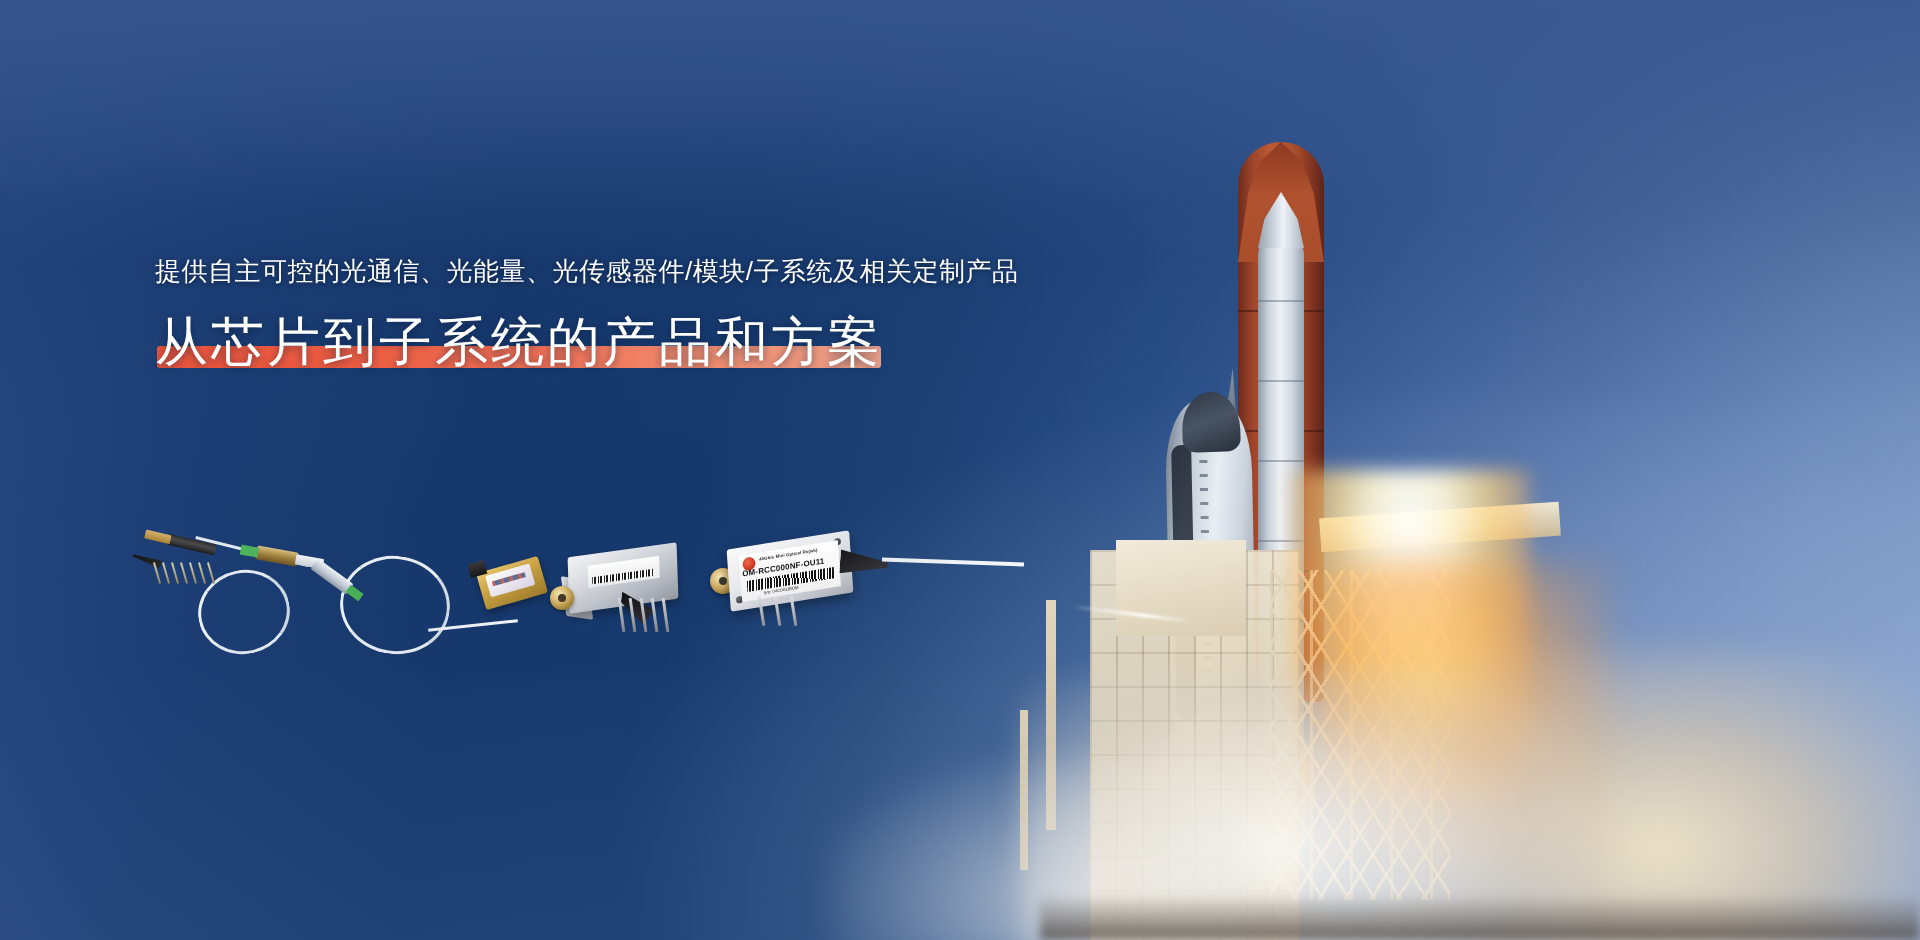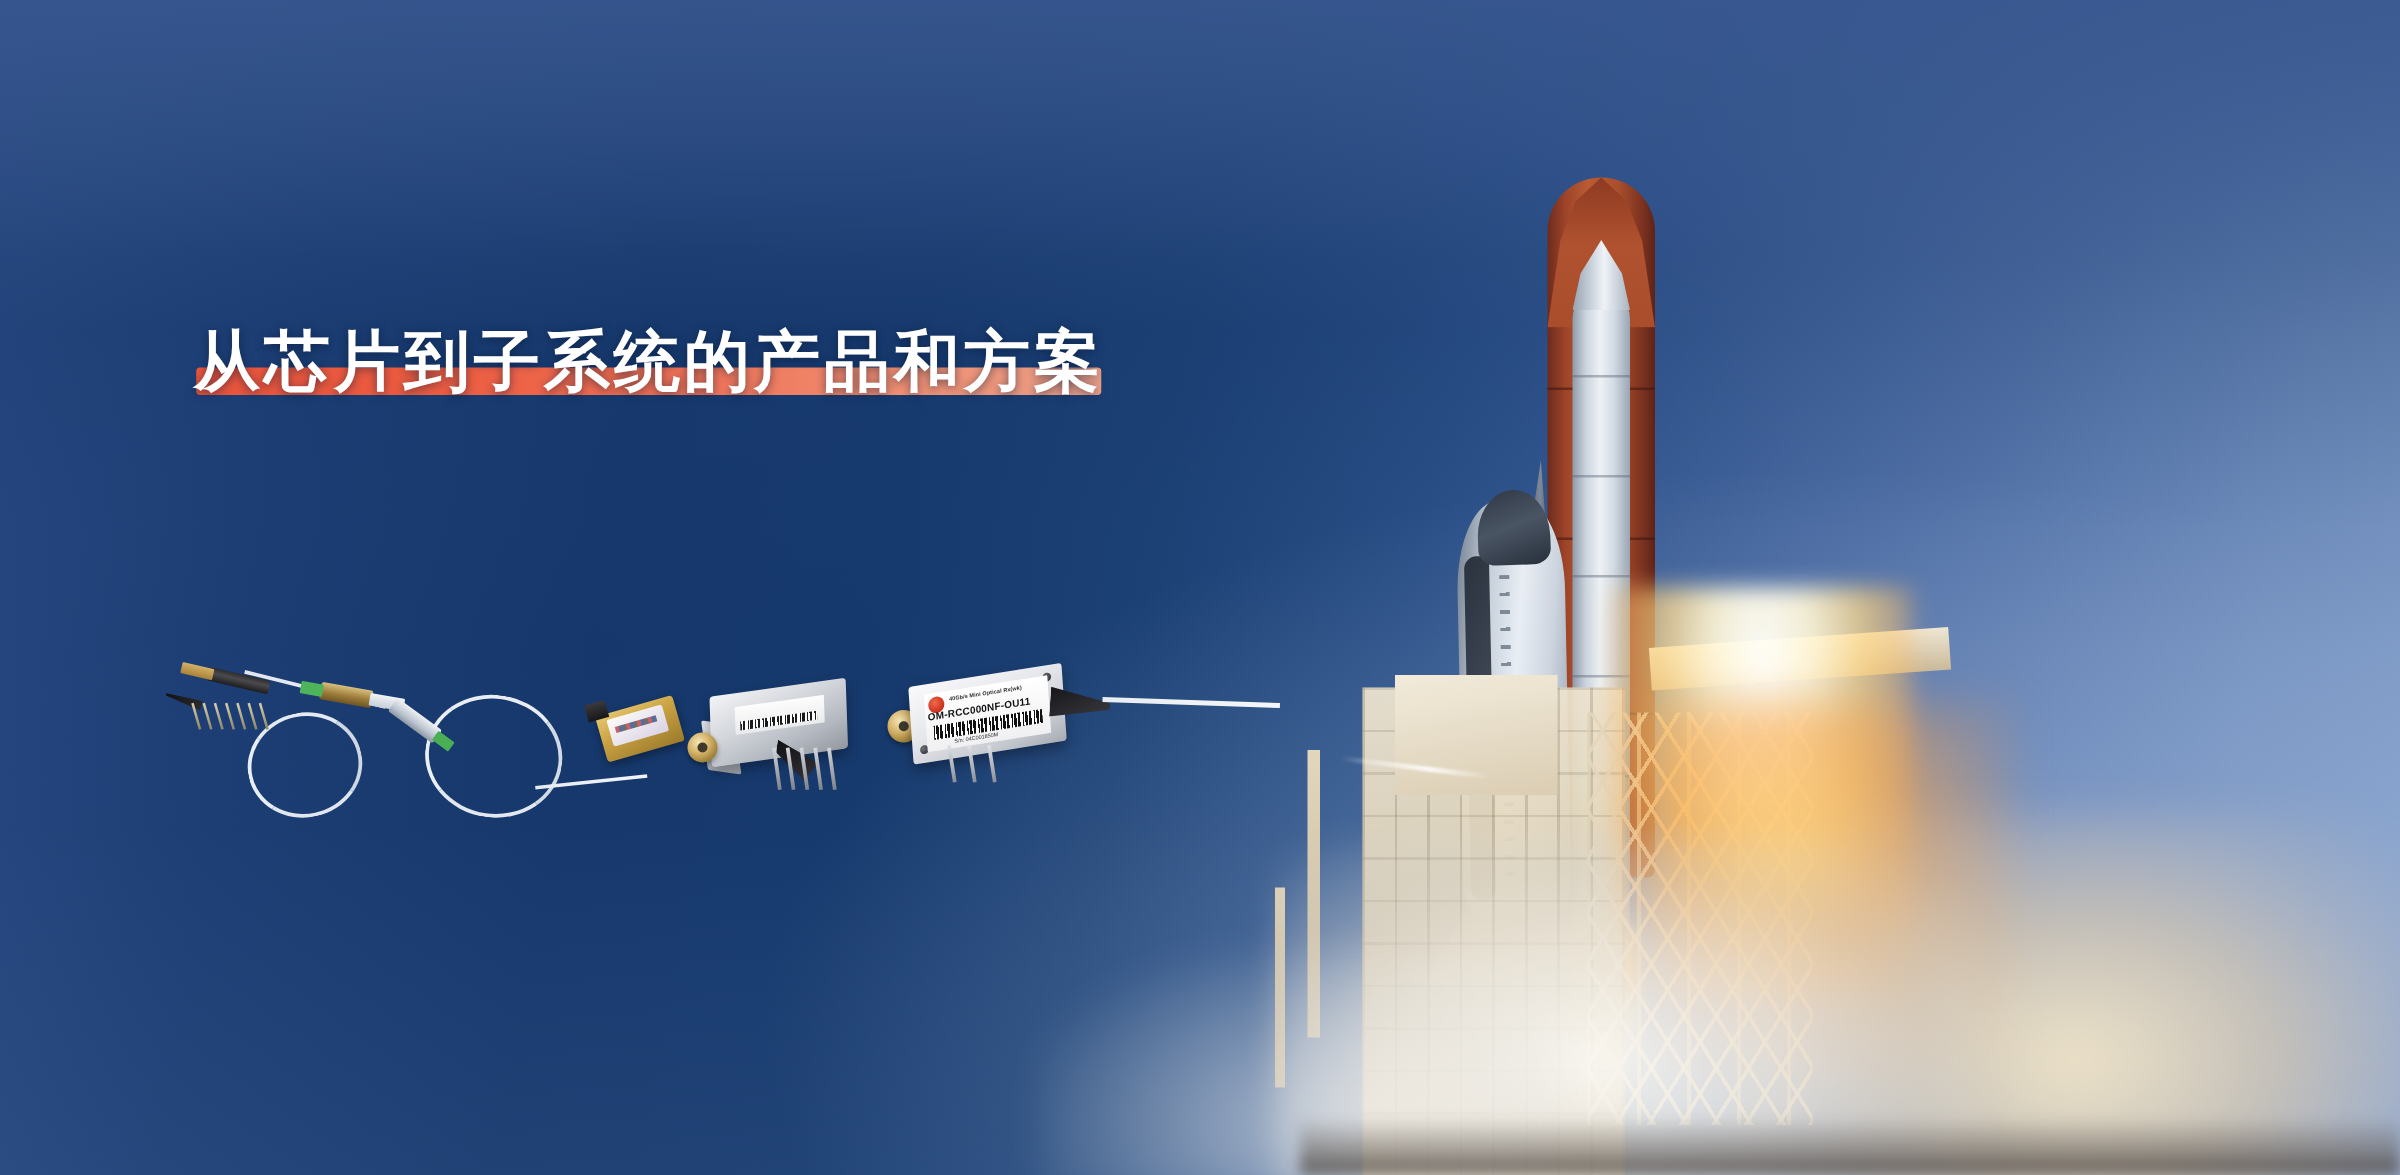--- a/index.html
+++ b/index.html
@@ -206,21 +206,21 @@
   }
   .sub.l2{ margin-top:26px; }
 
   .headline-wrap{ position:relative; margin-top:30px; display:inline-block; }
   .headline-bar{
     position:absolute; left:2px; bottom:2px; width:724px; height:22px;
     background:linear-gradient(90deg,#e9543c 0%,#ec5d41 28%,#ef7257 55%,#f08f72 78%,#ea9f88 100%);
     border-radius:3px;
   }
   .headline{
-    position:relative; color:#ffffff; font-size:53px; font-weight:bold;
+    position:relative; color:#ffffff; font-size:53px; font-weight:normal;
     letter-spacing:3px; line-height:1.06; white-space:nowrap;
     text-shadow:0 2px 8px rgba(6,22,52,.55);
   }
 
   
   .products{ position:absolute; left:150px; top:528px; width:920px; height:140px; }
 
   
   .fiber1-loop{
     position:absolute; left:48px; top:42px; width:92px; height:84px;
@@ -452,20 +452,21 @@
 
   <div class="plume-core"></div>
   <div class="plume-fire"></div>
   <div class="smoke-b"></div>
   <div class="smoke-a"></div>
   <div class="smoke-c"></div>
   <div class="contrail"></div>
   <div class="ground"></div>
 
   <div class="copy">
+    <div class="sub l2">提供自主可控的光通信、光能量、光传感器件/模块/子系统及相关定制产品</div>
 
     <div class="headline-wrap">
       <div class="headline-bar"></div>
       <div class="headline">从芯片到子系统的产品和方案</div>
     </div>
   </div>
 
   <div class="products">
 
     <div>

